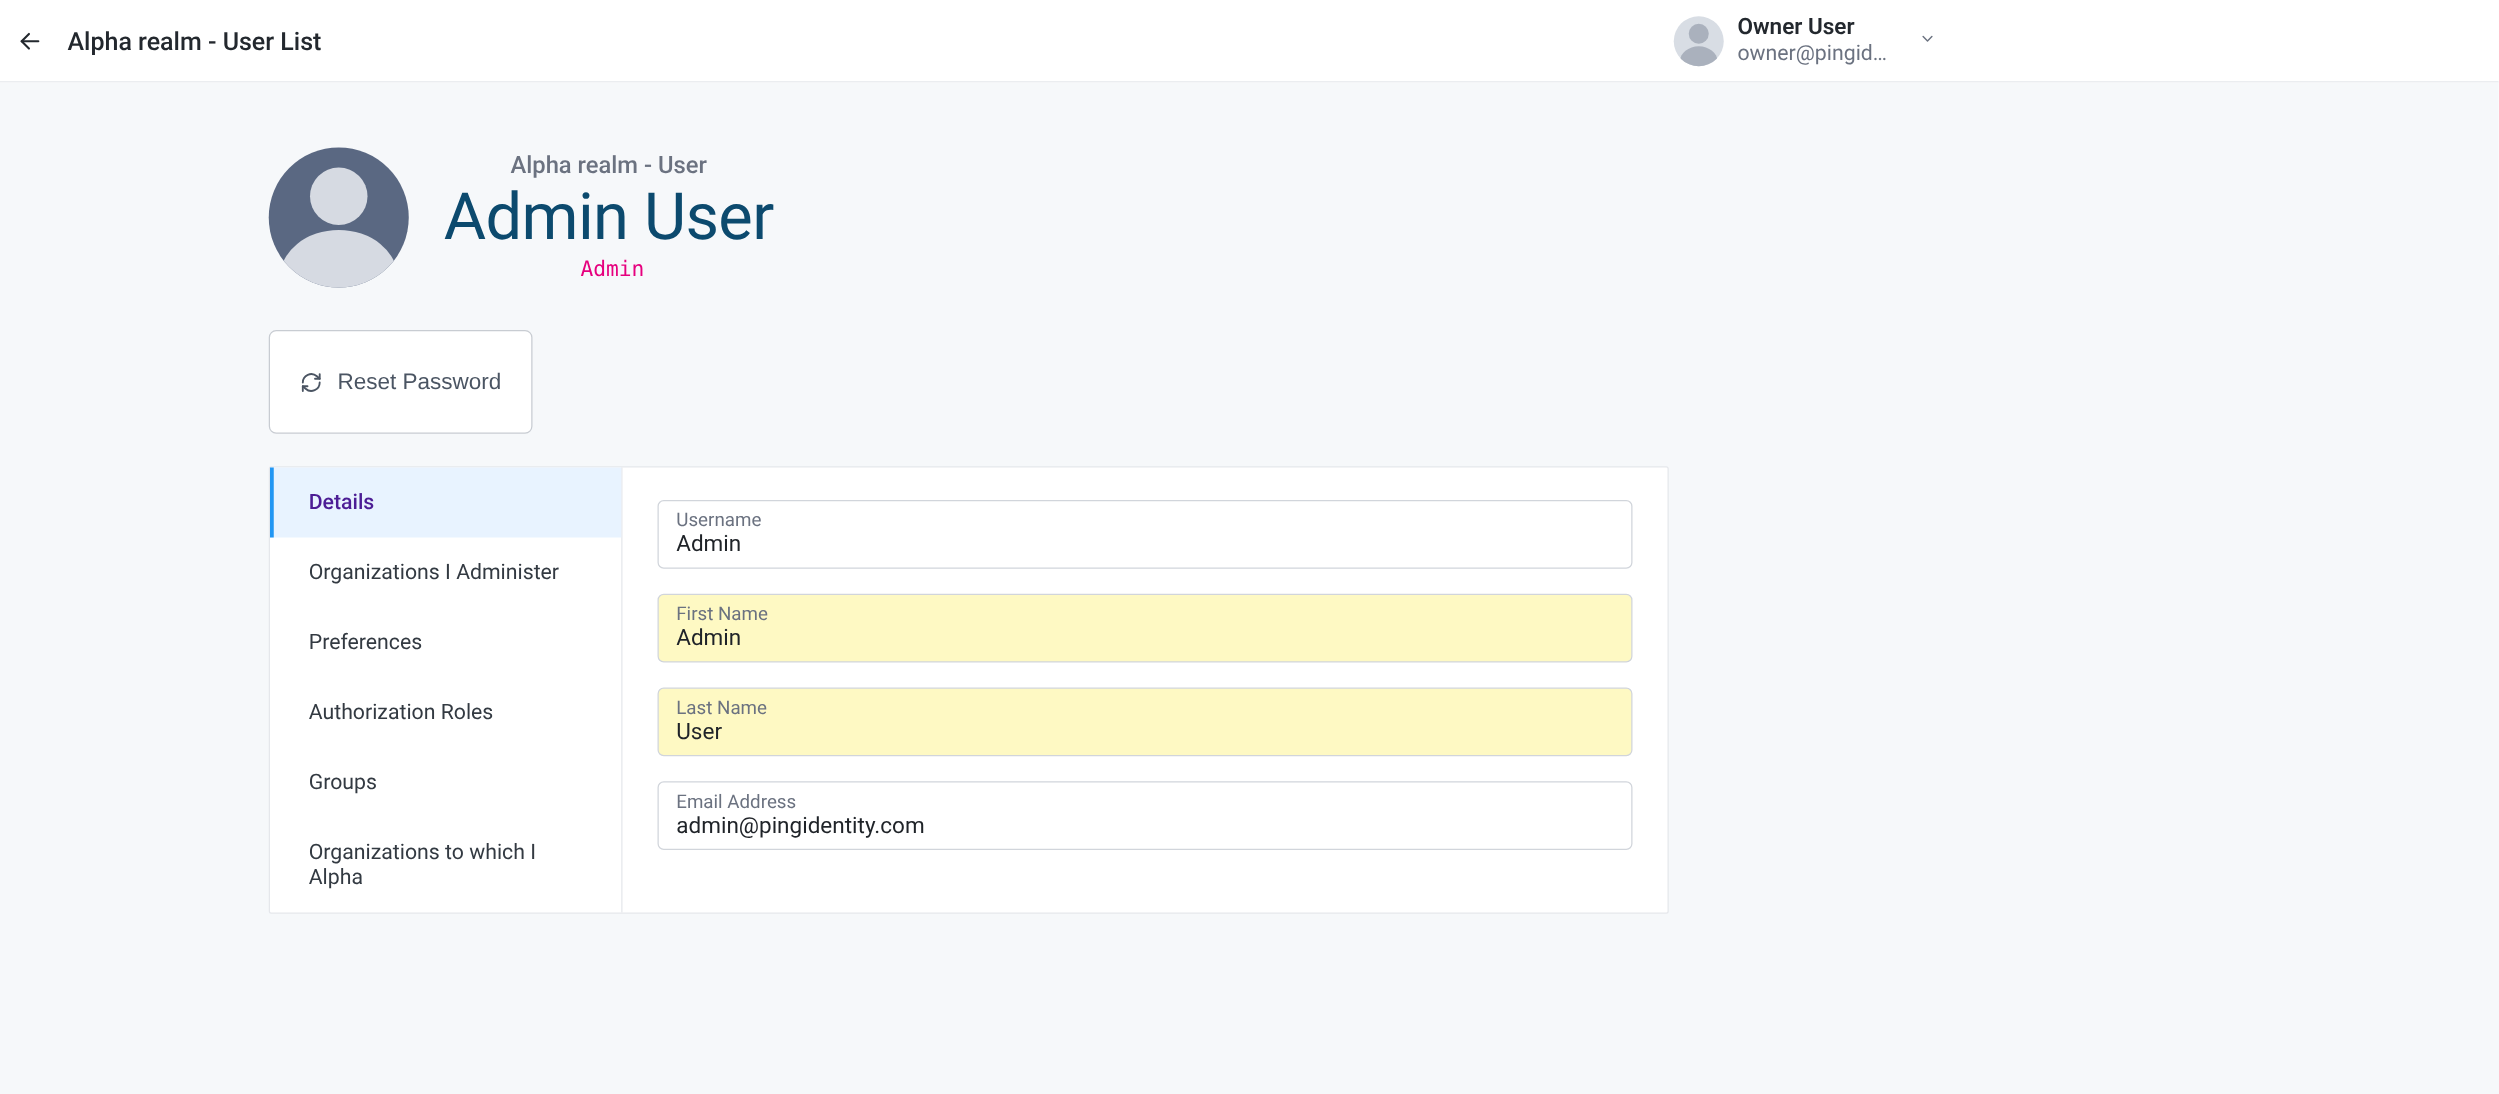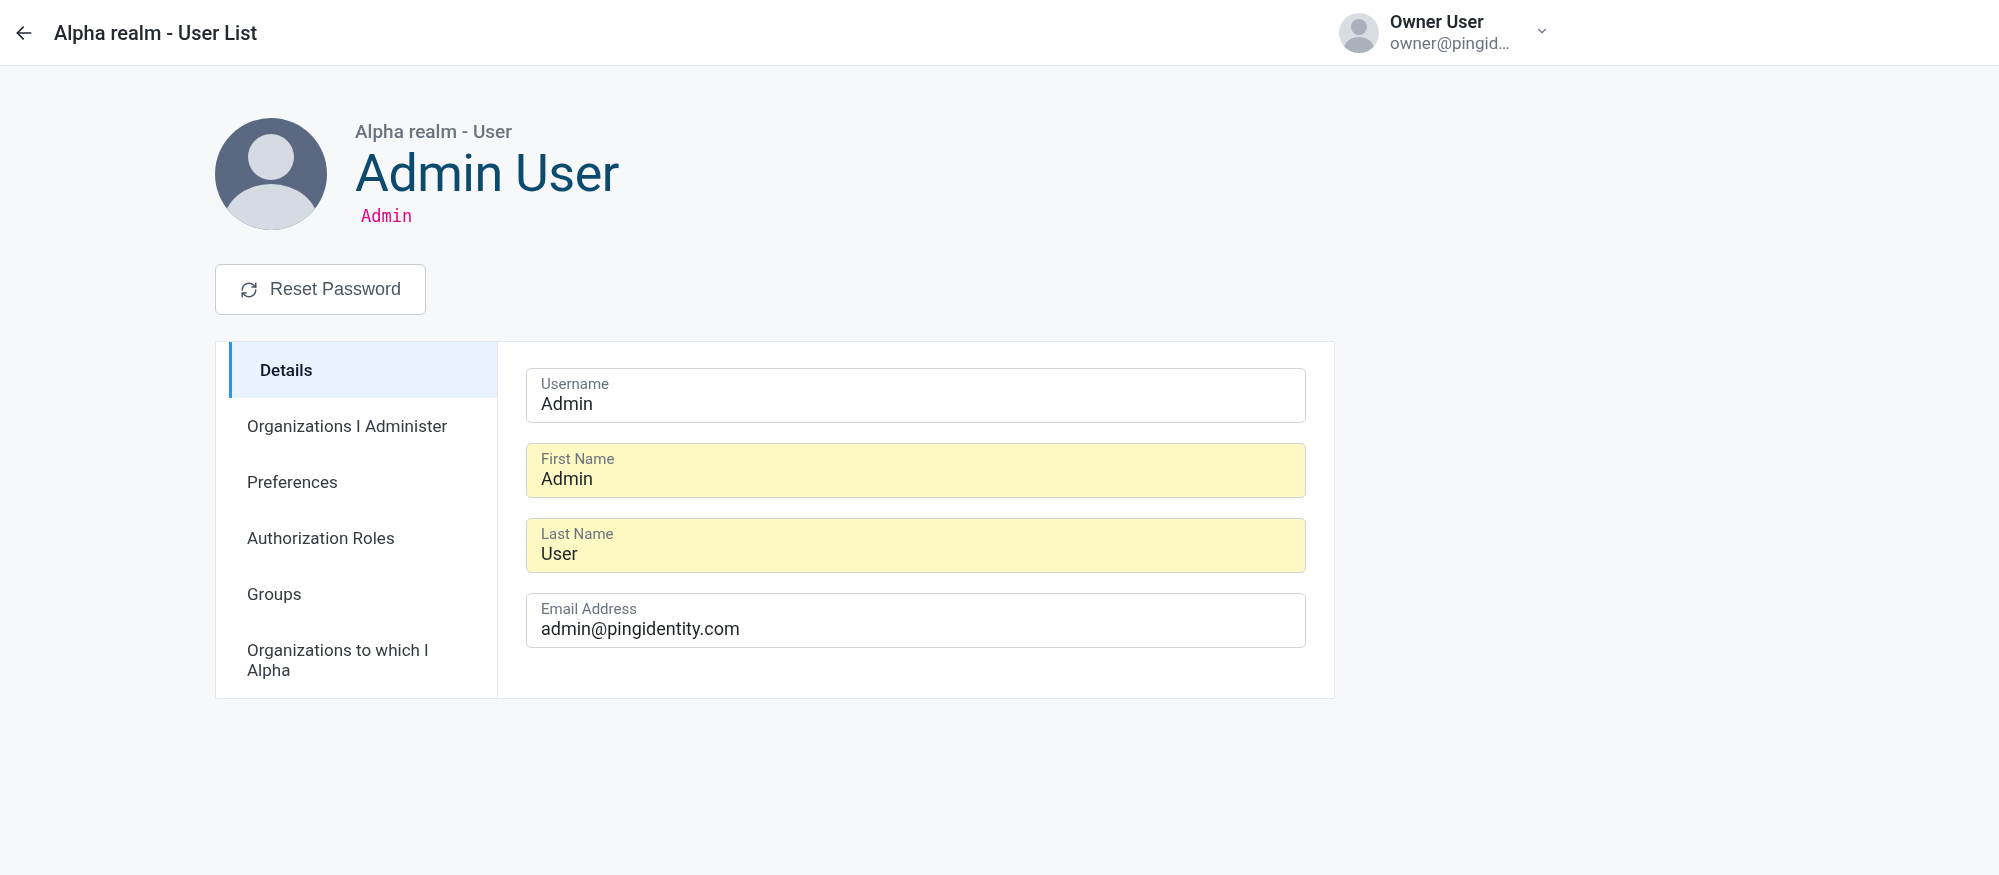--- a/index.html
+++ b/index.html
@@ -70,48 +70,48 @@
     position:relative;overflow:hidden;flex-shrink:0;
   }
   .big-avatar::before{
     content:"";position:absolute;left:50%;top:16px;transform:translateX(-50%);
     width:46px;height:46px;border-radius:50%;background:#d6dae2;
   }
   .big-avatar::after{
     content:"";position:absolute;left:50%;bottom:-30px;transform:translateX(-50%);
     width:94px;height:76px;border-radius:50% 50% 0 0;background:#d6dae2;
   }
-  .header-text{padding-top:2px;}
+  .header-text{padding-top:2px;text-align:center;}
   .header-sub{font-size:19px;color:var(--text-muted);font-weight:500;margin-bottom:0px;}
   .header-title{font-size:52px;font-weight:400;color:#0c4a6e;margin:0 0 2px 0;letter-spacing:-0.5px;}
   .header-badge{font-family:ui-monospace,Menlo,Consolas,monospace;font-size:17px;color:var(--pink);margin-left:6px;}
 
   .reset-row{margin-top:34px;}
   .reset-btn{
     display:inline-flex;align-items:center;gap:12px;
     border:1px solid #c8ccd2;border-radius:6px;background:#fff;
-    padding:14px 24px;font-size:18px;color:var(--text-med);cursor:pointer;
+    padding:30px 24px;font-size:18px;color:var(--text-med);cursor:pointer;
   }
   .reset-btn svg{width:18px;height:18px;stroke:var(--text-med);}
 
   .panel{
     margin-top:26px;background:#fff;border:1px solid var(--border-light);
     display:flex;min-height:340px;
     border-radius:2px;
   }
   .tabs{
     width:282px;border-right:1px solid var(--border-light);padding:0;
   }
   .tab{
     padding:18px 28px;font-size:17px;color:#333a42;cursor:pointer;
     border-left:3px solid transparent;
   }
   .tab.active{
     background:var(--tab-active-bg);border-left-color:var(--tab-active-border);
-    font-weight:500;color:#0f172a;margin-left:13px;
+    font-weight:500;color:#4c1d95;
   }
   .form{flex:1;padding:26px 28px 20px 28px;}
   .field{
     border:1px solid var(--border);border-radius:5px;padding:6px 14px 8px 14px;margin-bottom:20px;
     background:#fff;
   }
   .field.readonly{background:#fef9c3;}
   .field-label{font-size:15px;color:var(--text-muted);margin-bottom:0px;}
   .field-value{font-size:18px;color:#1f2328;border:none;outline:none;background:transparent;width:100%;padding:0;font-family:inherit;}
 </style>

